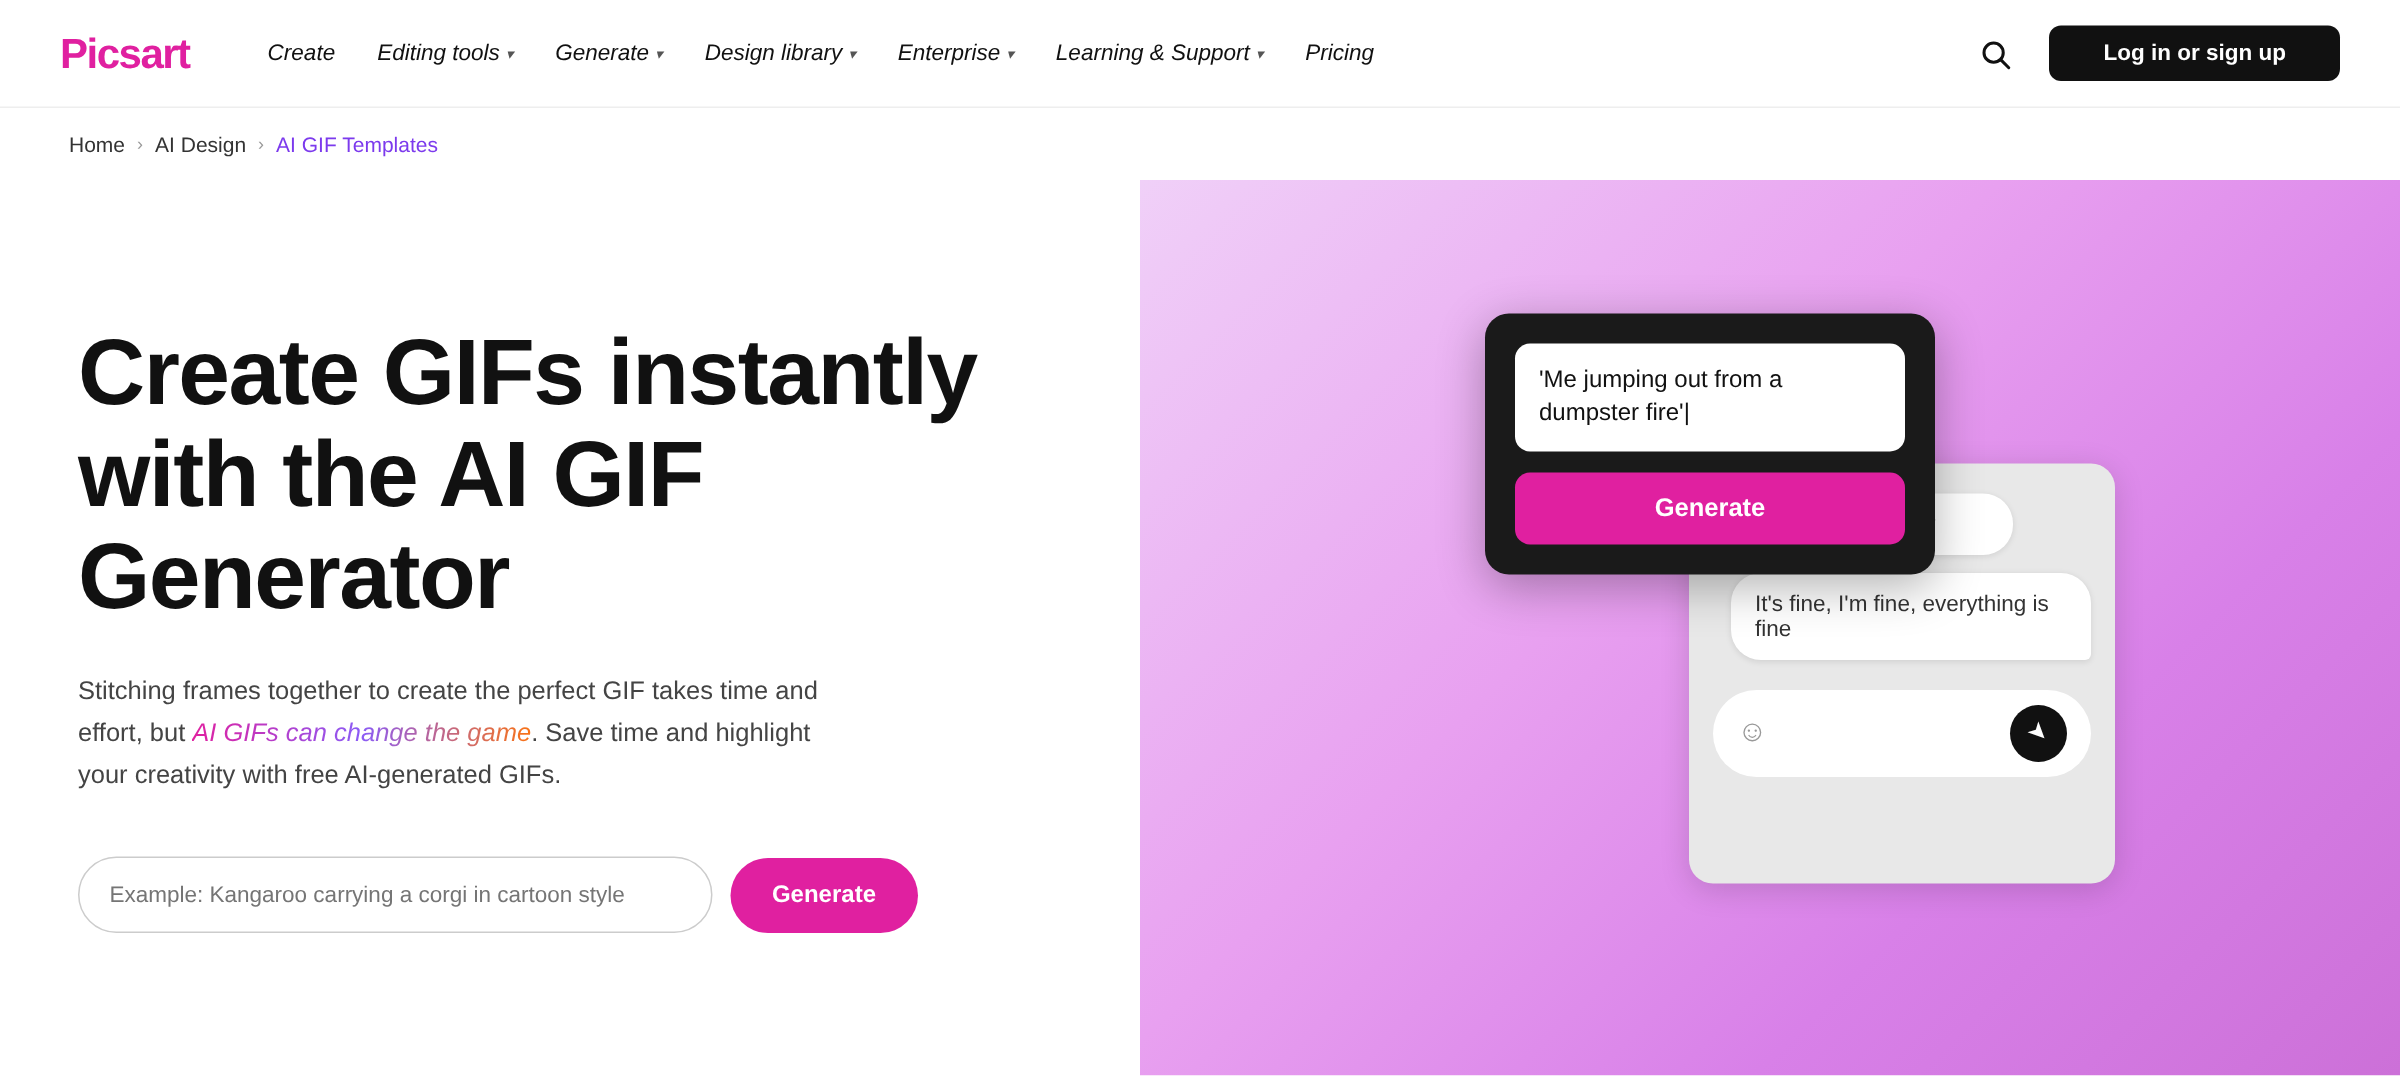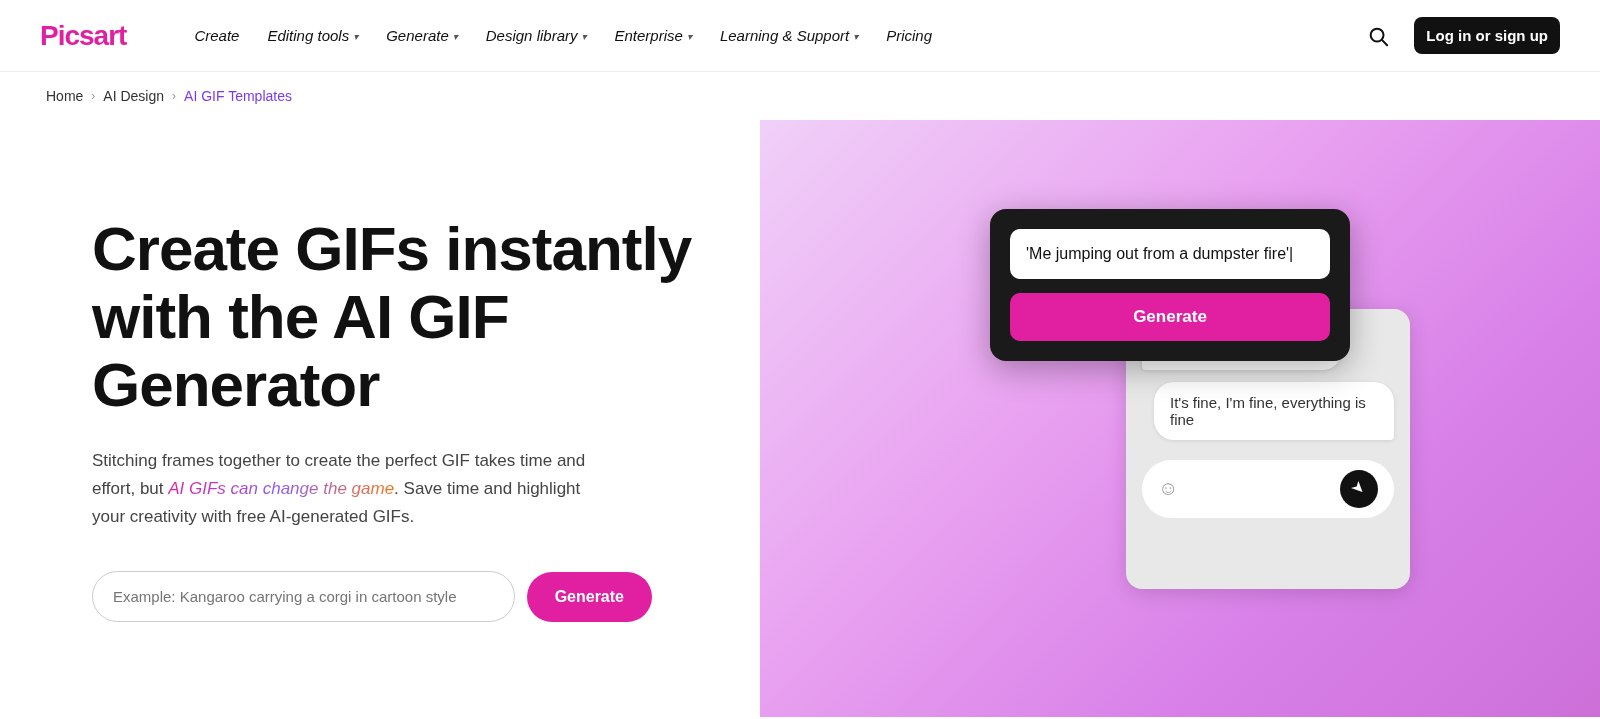--- a/index.html
+++ b/index.html
@@ -8,21 +8,20 @@
     
     nav {
       display: flex;
       align-items: center;
       padding: 0 40px;
       height: 72px;
       border-bottom: 1px solid #eee;
       position: relative;
       z-index: 10;
       background: #fff;
-      gap: 16px;
     }
     .nav-logo {
       margin-right: 40px;
       flex-shrink: 0;
     }
     .logo-text {
       font-size: 28px;
       font-weight: 800;
       color: #e020a0;
       letter-spacing: -1px;
@@ -64,21 +63,21 @@
       align-items: center;
       justify-content: center;
       cursor: pointer;
       border-radius: 50%;
     }
     .search-svg { width: 22px; height: 22px; }
     .login-btn {
       background: #111;
       color: #fff;
       border: none;
-      padding: 10px 12px;
+      padding: 10px 36px;
       border-radius: 8px;
       font-size: 15px;
       font-weight: 600;
       cursor: pointer;
       white-space: nowrap;
     }
 
     
     .breadcrumb {
       display: flex;
@@ -94,21 +93,21 @@
     
     .page-wrapper {
       display: flex;
       min-height: calc(100vh - 72px - 50px);
       position: relative;
     }
 
     
     .left-panel {
       flex: 0 0 760px;
-      padding: 60px 40px 60px 92px;
+      padding: 60px 40px 60px 52px;
       display: flex;
       flex-direction: column;
       justify-content: center;
       position: relative;
       z-index: 2;
     }
 
     .hero-title {
       font-size: 62px;
       font-weight: 800;
@@ -178,21 +177,21 @@
       position: relative;
       width: 420px;
       height: 460px;
     }
 
     
     .prompt-card {
       position: absolute;
       top: 20px;
       left: 20px;
-      width: 360px;
+      width: 300px;
       background: #1a1a1a;
       border-radius: 16px;
       padding: 20px;
       z-index: 3;
       box-shadow: 0 8px 32px rgba(0,0,0,0.3);
     }
     .prompt-card-input {
       background: #fff;
       border-radius: 10px;
       padding: 14px 16px;

